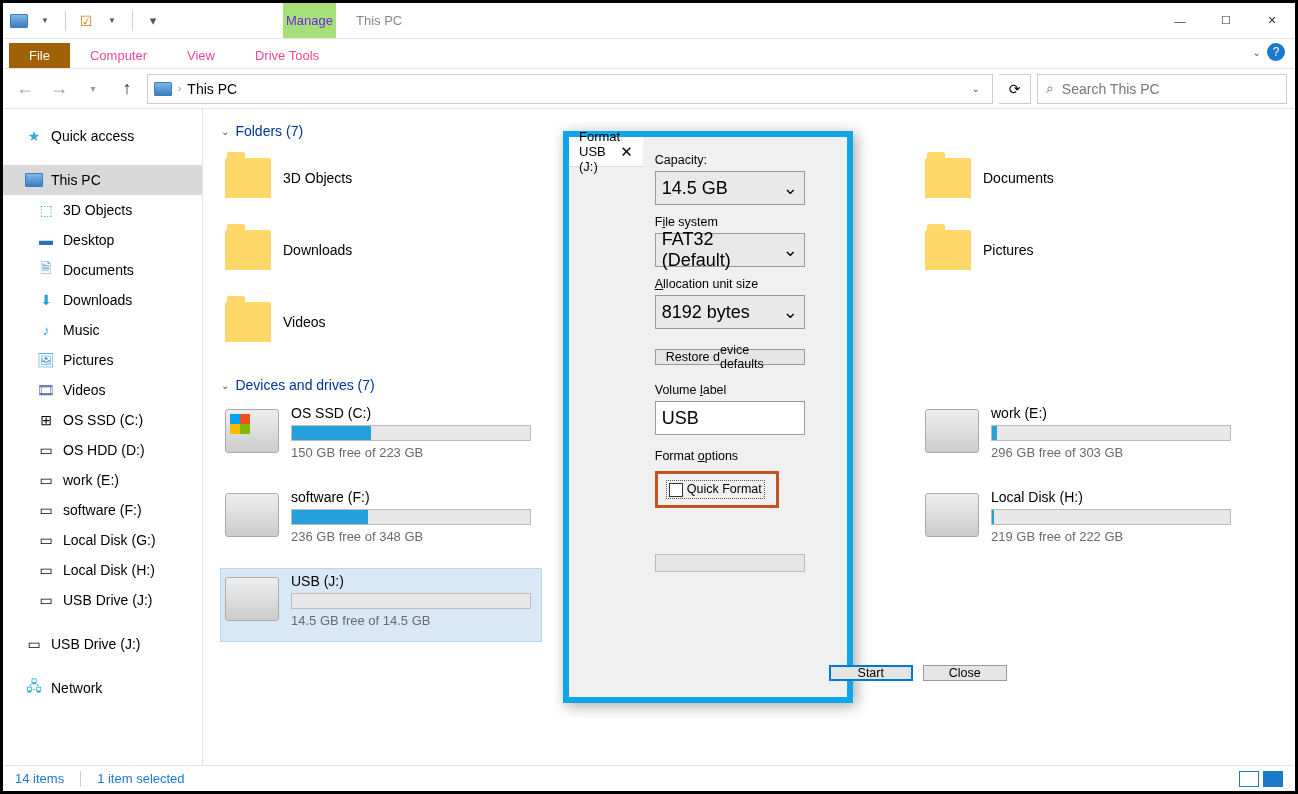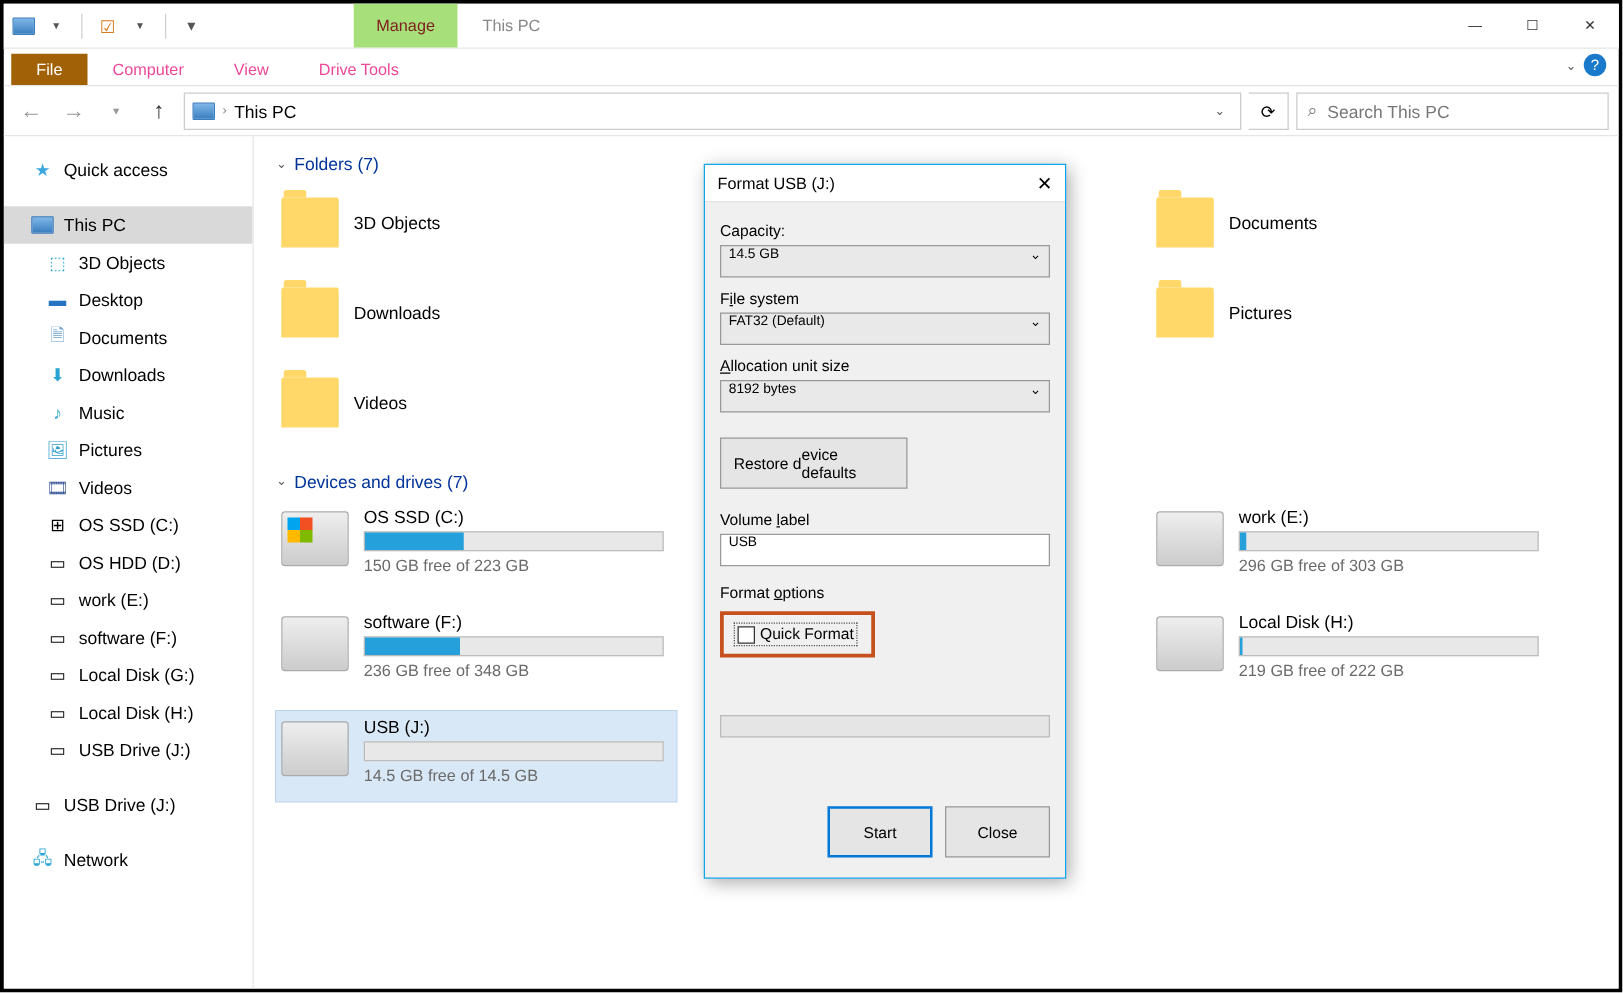--- a/index.html
+++ b/index.html
@@ -10,21 +10,21 @@
   }
   
   .titlebar {
     height: 36px; display: flex; align-items: stretch; border-bottom: 1px solid #e5e5e5;
     background: #fff;
   }
   .titlebar-left { display: flex; align-items: center; padding-left: 6px; gap: 6px; }
   .qat-icon { width: 20px; height: 20px; display: flex; align-items: center; justify-content: center; font-size: 14px; }
   .qat-sep { width: 1px; height: 20px; background: #d0d0d0; margin: 0 4px; }
   .manage-tab {
-    background: #a7e07a; color: #7f1d1d; padding: 4px 18px; margin-left: 120px;
+    background: #a7e07a; color: #6d28d9; padding: 4px 3px; margin-left: 120px;
     font-size: 13px; display: flex; align-items: center;
   }
   .title-text { color: #888; font-size: 13px; margin-left: 20px; display: flex; align-items: center; }
   .titlebar-right { margin-left: auto; display: flex; }
   .win-btn {
     width: 46px; display: flex; align-items: center; justify-content: center;
     font-size: 11px; color: #333; cursor: pointer;
   }
   
   .ribbon-tabs {
@@ -128,38 +128,38 @@
   .statusbar {
     height: 26px; border-top: 1px solid #e5e5e5; display:flex; align-items:center;
     padding: 0 12px; font-size: 13px; color:#1979ca; gap: 16px;
   }
   .status-sep { width:1px; height:16px; background:#ccc; }
   .view-toggles { margin-left:auto; display:flex; gap:4px; }
   .view-toggle { width:20px; height:16px; border:1px solid #1979ca; }
   
   .format-dialog {
     position: absolute; left: 560px; top: 128px; width: 290px; height: 572px;
-    background: #f0f0f0; border: 1px solid #0ea5e9; box-shadow: 3px 3px 14px rgba(0,0,0,.35);
-    display:flex; flex-direction:column; z-index:50;
+    background: #f0f0f0; border: 6px solid #0ea5e9; box-shadow: 3px 3px 14px rgba(0,0,0,.35);
+    display:flex; flex-direction:row; z-index:50;
   }
   .dlg-title {
     height: 30px; background:#fff; display:flex; align-items:center; padding:0 10px;
     font-size:13px; border-bottom:1px solid #ddd;
   }
   .dlg-close { margin-left:auto; font-size:15px; cursor:pointer; font-family:Arial; }
   .dlg-body { padding: 10px 12px; font-size:12.5px; display:flex; flex-direction:column; gap:4px;}
   .dlg-label { margin-top:6px; }
   .dlg-label .ul { text-decoration: underline; }
   .dlg-select, .dlg-input {
-    height:26px; border:1px solid #999; background:#e9e9e9; padding:0 6px;
-    display:flex; align-items:flex-start; justify-content:space-between; font-size:11px;
+    height:26px; border:1px solid #999; background:#e9e9e9; padding:16px 6px;
+    display:flex; align-items:center; justify-content:space-between; font-size:18px;
   }
   .dlg-input { background:#fff; }
   .dlg-btn {
-    height:41px; border:1px solid #999; background:#e5e5e5; padding:0 10px;
+    height:16px; border:1px solid #999; background:#e5e5e5; padding:0 10px;
     font-size:12.5px; cursor:pointer; display:inline-flex; align-items:center;
   }
   .restore-btn { width:150px; margin-top:16px; justify-content:center; }
   .fm-options-box {
     border:3px solid #c6501e; padding:6px 8px; margin-top:4px; width:124px;
   }
   .checkbox {
     width:14px; height:14px; border:1px solid #333; display:inline-block;
     vertical-align:middle; margin-right:4px; background:#fff;
   }
@@ -398,20 +398,29 @@
             <div class="drive-bar">
                 <div class="drive-bar-fill" style="width:0%"></div>
               </div>
             <div class="drive-free">14.5 GB free of 14.5 GB</div>
           </div>
         </div>
       </div>
     </div>
   </div>
 
+  <div class="statusbar">
+    <span>14 items</span>
+    <span class="status-sep"></span>
+    <span>1 item selected</span>
+    <div class="view-toggles">
+      <div class="view-toggle"></div>
+      <div class="view-toggle" style="background:#1979ca"></div>
+    </div>
+  </div>
 
   <div class="format-dialog">
     <div class="dlg-title">
       <span>Format USB (J:)</span>
       <span class="dlg-close">✕</span>
     </div>
     <div class="dlg-body">
       <div class="dlg-label">Capacity:</div>
       <div class="dlg-select">
         <span>14.5 GB</span>

